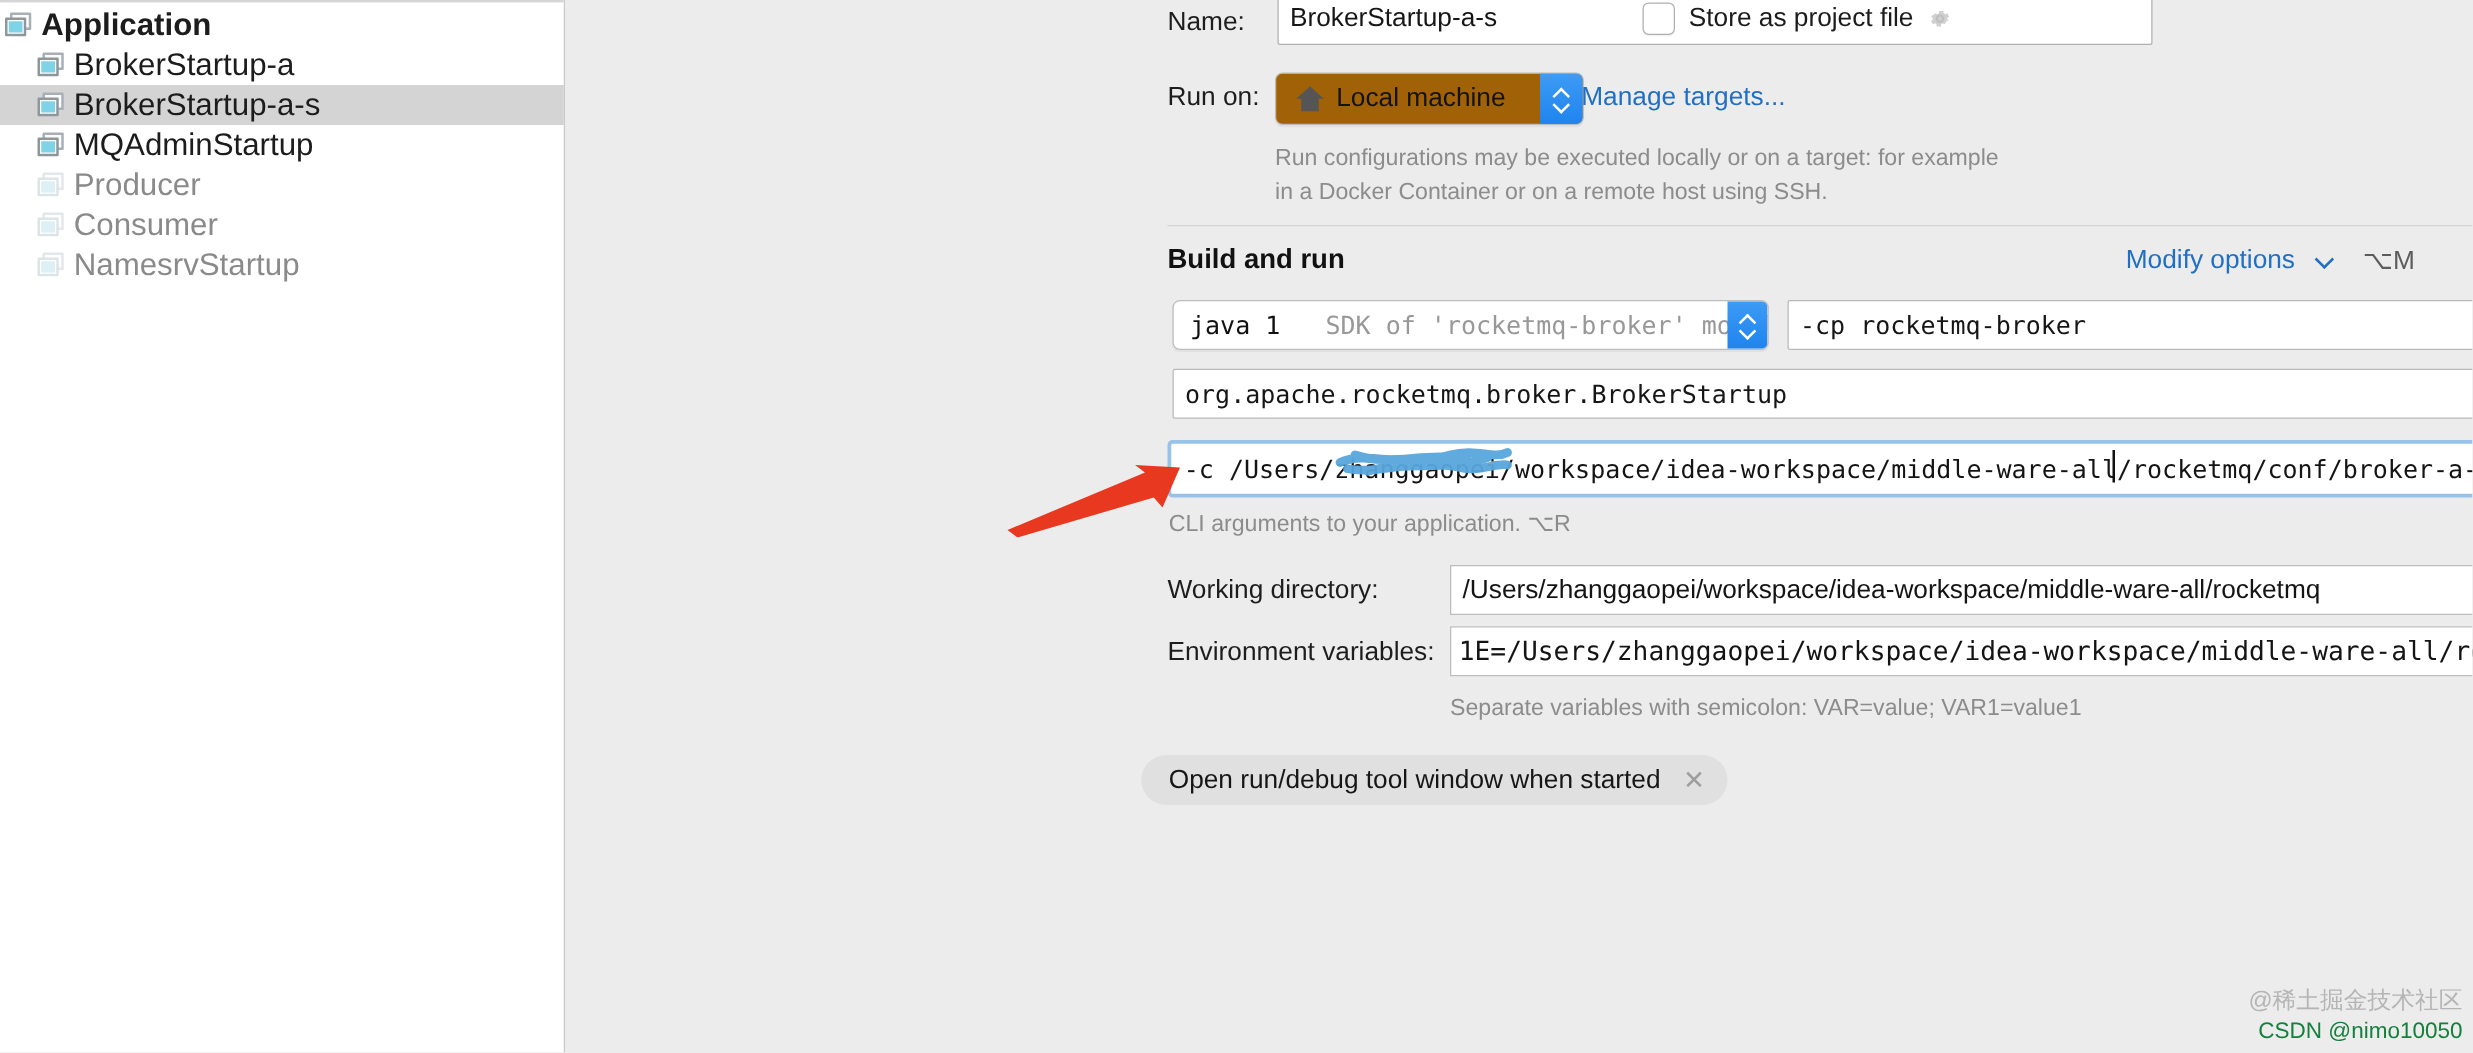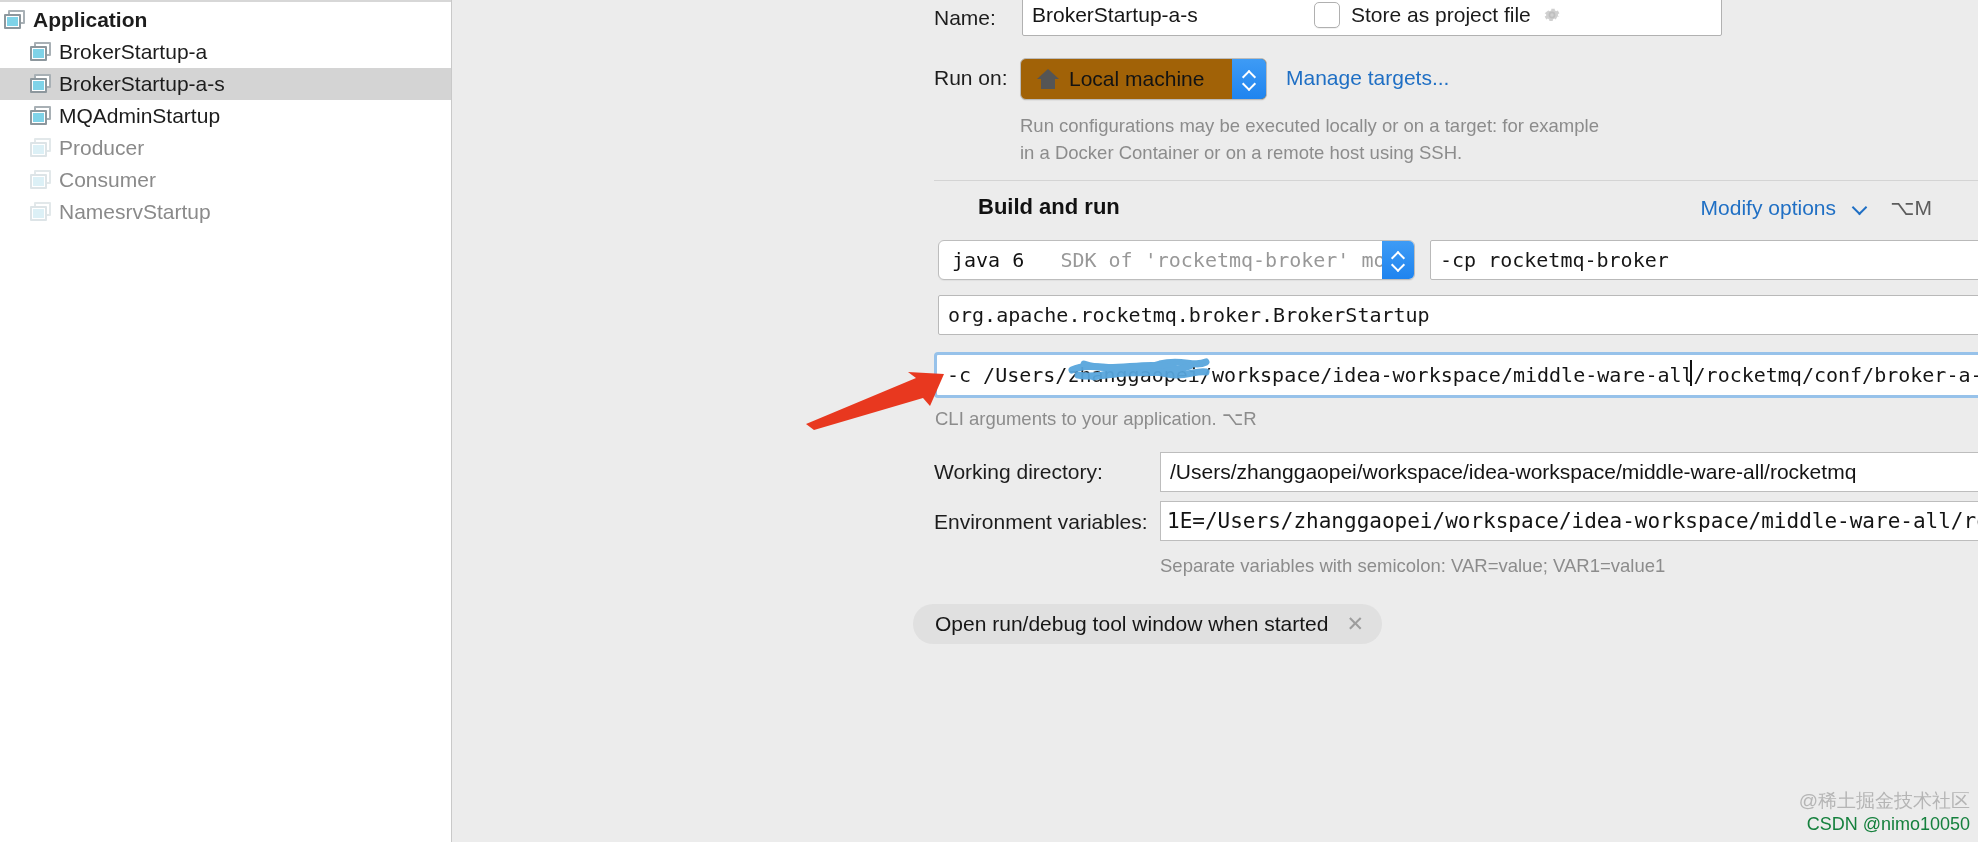--- a/index.html
+++ b/index.html
@@ -33,21 +33,21 @@
     top: 0; left: 0; right: 0;
     height: 2px;
     background: #d7d7d7;
   }
   .tree-row {
     height: 32px;
     display: flex;
     align-items: center;
     padding-left: 6px;
     cursor: default;
-    font-size: 21px;
+    font-size: 25px;
     color: #1c1c1c;
   }
   .tree-row.root { font-weight: bold; padding-left: 4px; }
   .tree-row.child { padding-left: 30px; }
   .tree-row.selected { background: #d4d4d4; }
   .tree-row.muted .lbl { color: #8a8a8a; }
 
   .cfg-icon {
     position: relative;
     width: 22px; height: 20px;
@@ -178,34 +178,34 @@
   }
   .chev { width: 12px; height: 7px; position: relative; }
   .chev::before {
     content: ""; position: absolute; left: 1px; top: 1px;
     width: 8px; height: 8px;
     border-left: 2.4px solid #fff; border-top: 2.4px solid #fff;
     transform: rotate(45deg);
   }
   .chev.down::before { transform: rotate(-135deg); top: -2px; }
   #manage-targets {
-    position: absolute; left: 352px; top: 8px;
+    position: absolute; left: 331px; top: 8px;
     font-size: 21px; color: #1f6fc4; cursor: pointer;
     white-space: nowrap;
   }
 
   #runon-hint {
     position: absolute; left: 568px; top: 113px;
     font-size: 18.5px; color: #8c8c8c; line-height: 1.44;
     white-space: pre-line;
   }
 
   
   #divider { position: absolute; left: 482px; top: 180px; width: 1496px; height: 1px; background: #d4d4d4; }
-  #build-run-title { position: absolute; left: 482px; top: 194px; font-size: 22px; font-weight: bold; color: #111; margin-left: 44px; }
+  #build-run-title { position: absolute; left: 482px; top: 194px; font-size: 22px; font-weight: bold; color: #111; }
   #modify-options {
     position: absolute; right: 112px; top: 196px;
     font-size: 21px; color: #1f6fc4; cursor: pointer;
     display: flex; align-items: center; gap: 17px;
     white-space: nowrap;
   }
   #modify-options .caret {
     width: 13px; height: 8px; position: relative; display: inline-block;
   }
   #modify-options .caret::before {
@@ -466,21 +466,21 @@
     <div id="build-run-title">Build and run</div>
     <div id="modify-options">
       <span>Modify options</span>
       <span class="caret"></span>
     </div>
     <div id="modify-shortcut">⌥M</div>
 
     <div id="sdk-row">
       <div id="sdk-combo">
         <span class="sdktext mono">
-          <span class="sel">java 6</span>
+          <span class="sel">java 1</span>
           <span>&nbsp;</span>
           <span class="dim">SDK of 'rocketmq-broker' modul</span>
         </span>
         <span id="sdk-stepper">
           <span class="chev up"></span>
           <span class="chev down"></span>
         </span>
       </div>
     </div>
 

